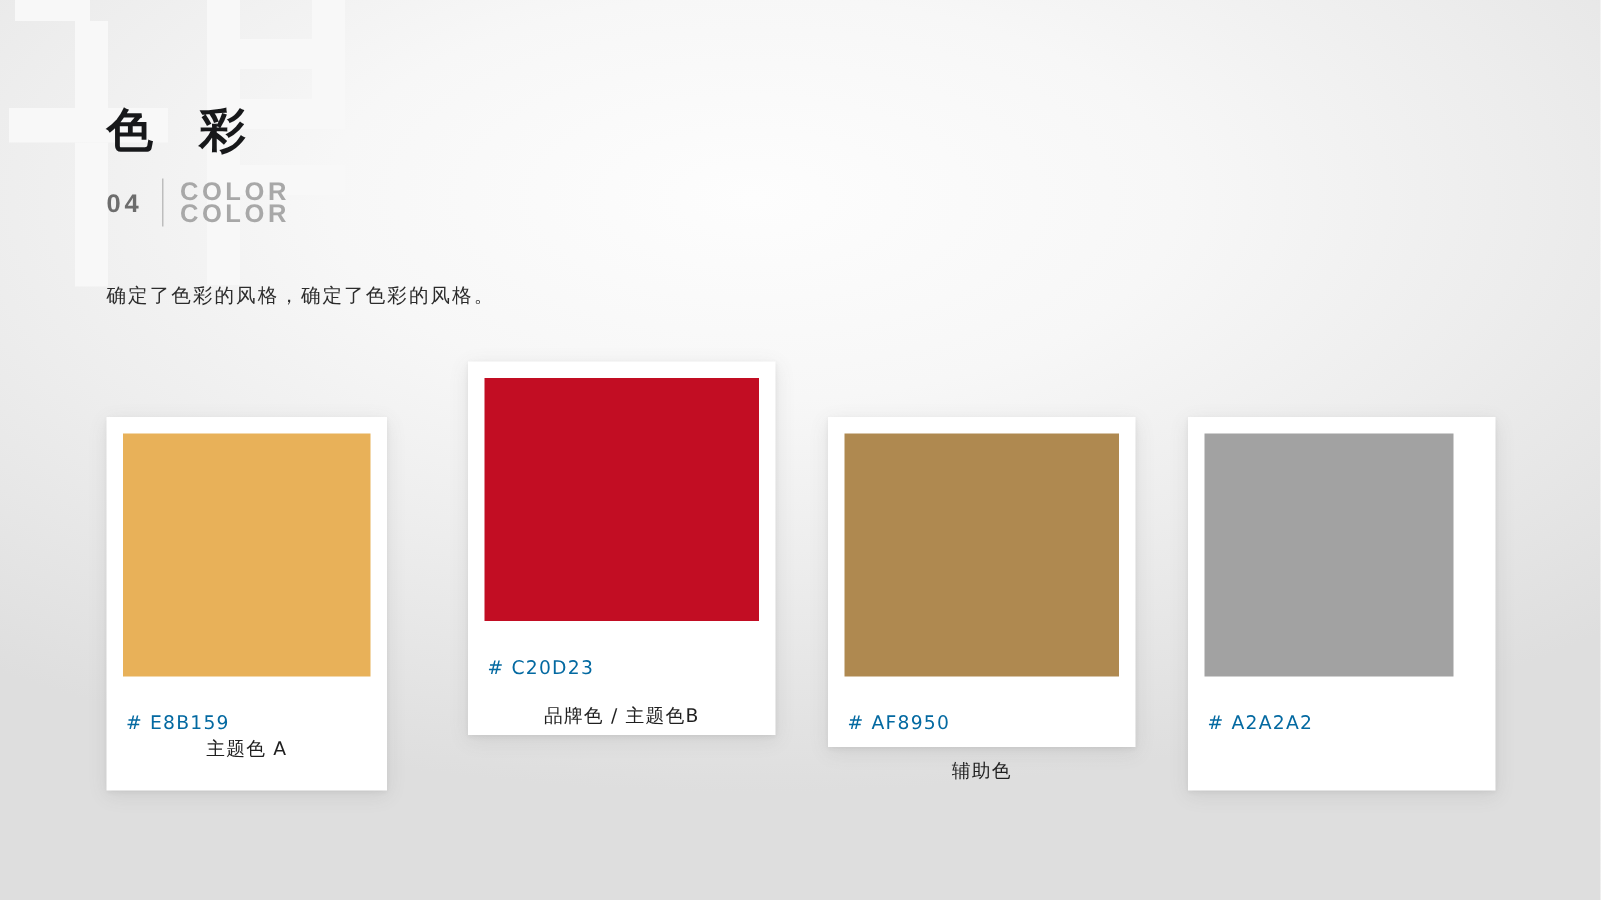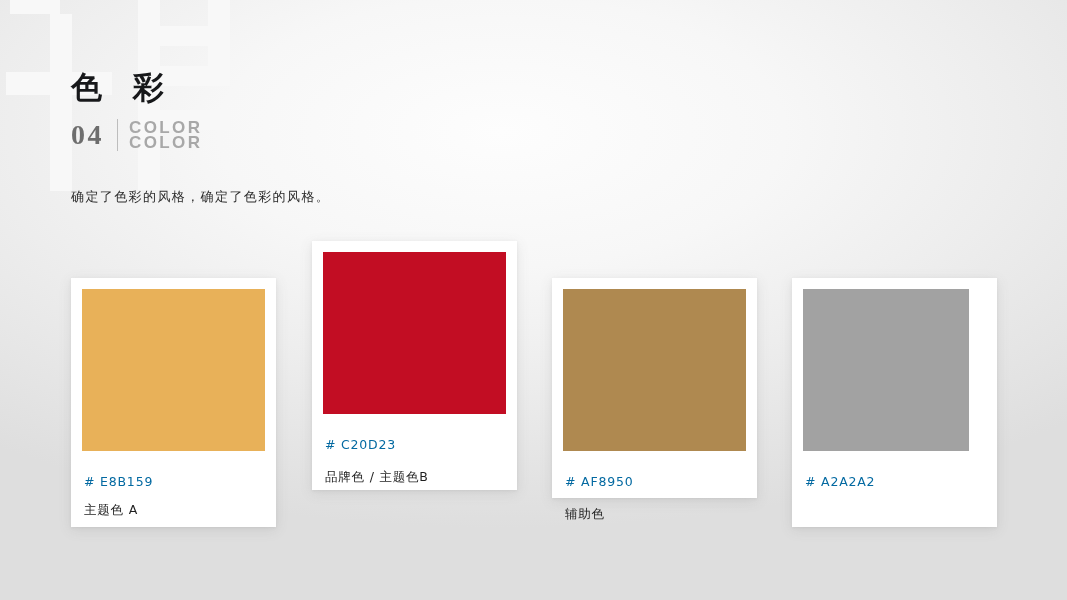--- a/index.html
+++ b/index.html
@@ -56,22 +56,22 @@
     margin: 0;
     white-space: nowrap;
   }
   .header-sub {
     display: flex;
     align-items: center;
     margin-top: 13px;
     height: 38px;
   }
   .header-num {
-    font-family: Liberation Serif, serif;
-    font-size: 28px;
+    font-family: Liberation Sans, sans-serif;
+    font-size: 17px;
     font-weight: 700;
     color: #6d6d6d;
     letter-spacing: 2.5px;
     line-height: 1;
   }
   .header-divider {
     width: 1px;
     height: 32px;
     background: #bdbdbd;
     margin: 0 11px 0 13px;
@@ -131,31 +131,32 @@
     letter-spacing: 0.8px;
     white-space: nowrap;
   }
   .card-name {
     font-family: "DejaVu Sans", "Liberation Sans", sans-serif;
     font-size: 12.5px;
     font-weight: 400;
     color: #1f1f1f;
     letter-spacing: 0.8px;
     white-space: nowrap;
+    text-align: center;
   }
 
   
   .card-1 {
     left: 71px; top: 278px;
-    width: 205px; height: 249px;
+    width: 187px; height: 249px;
     padding: 11px 11px 0 11px;
   }
   .card-1 .card-swatch { height: 162px; }
   .card-1 .card-meta { padding: 23px 2px 0 2px; }
-  .card-1 .card-name { margin-top: 13px; }
+  .card-1 .card-name { margin-top: 2px; }
 
   
   .card-2 {
     left: 312px; top: 241px;
     width: 205px; height: 249px;
     padding: 11px 11px 0 11px;
   }
   .card-2 .card-swatch { height: 162px; }
   .card-2 .card-meta { padding: 23px 2px 0 2px; }
   .card-2 .card-name { margin-top: 17px; }

